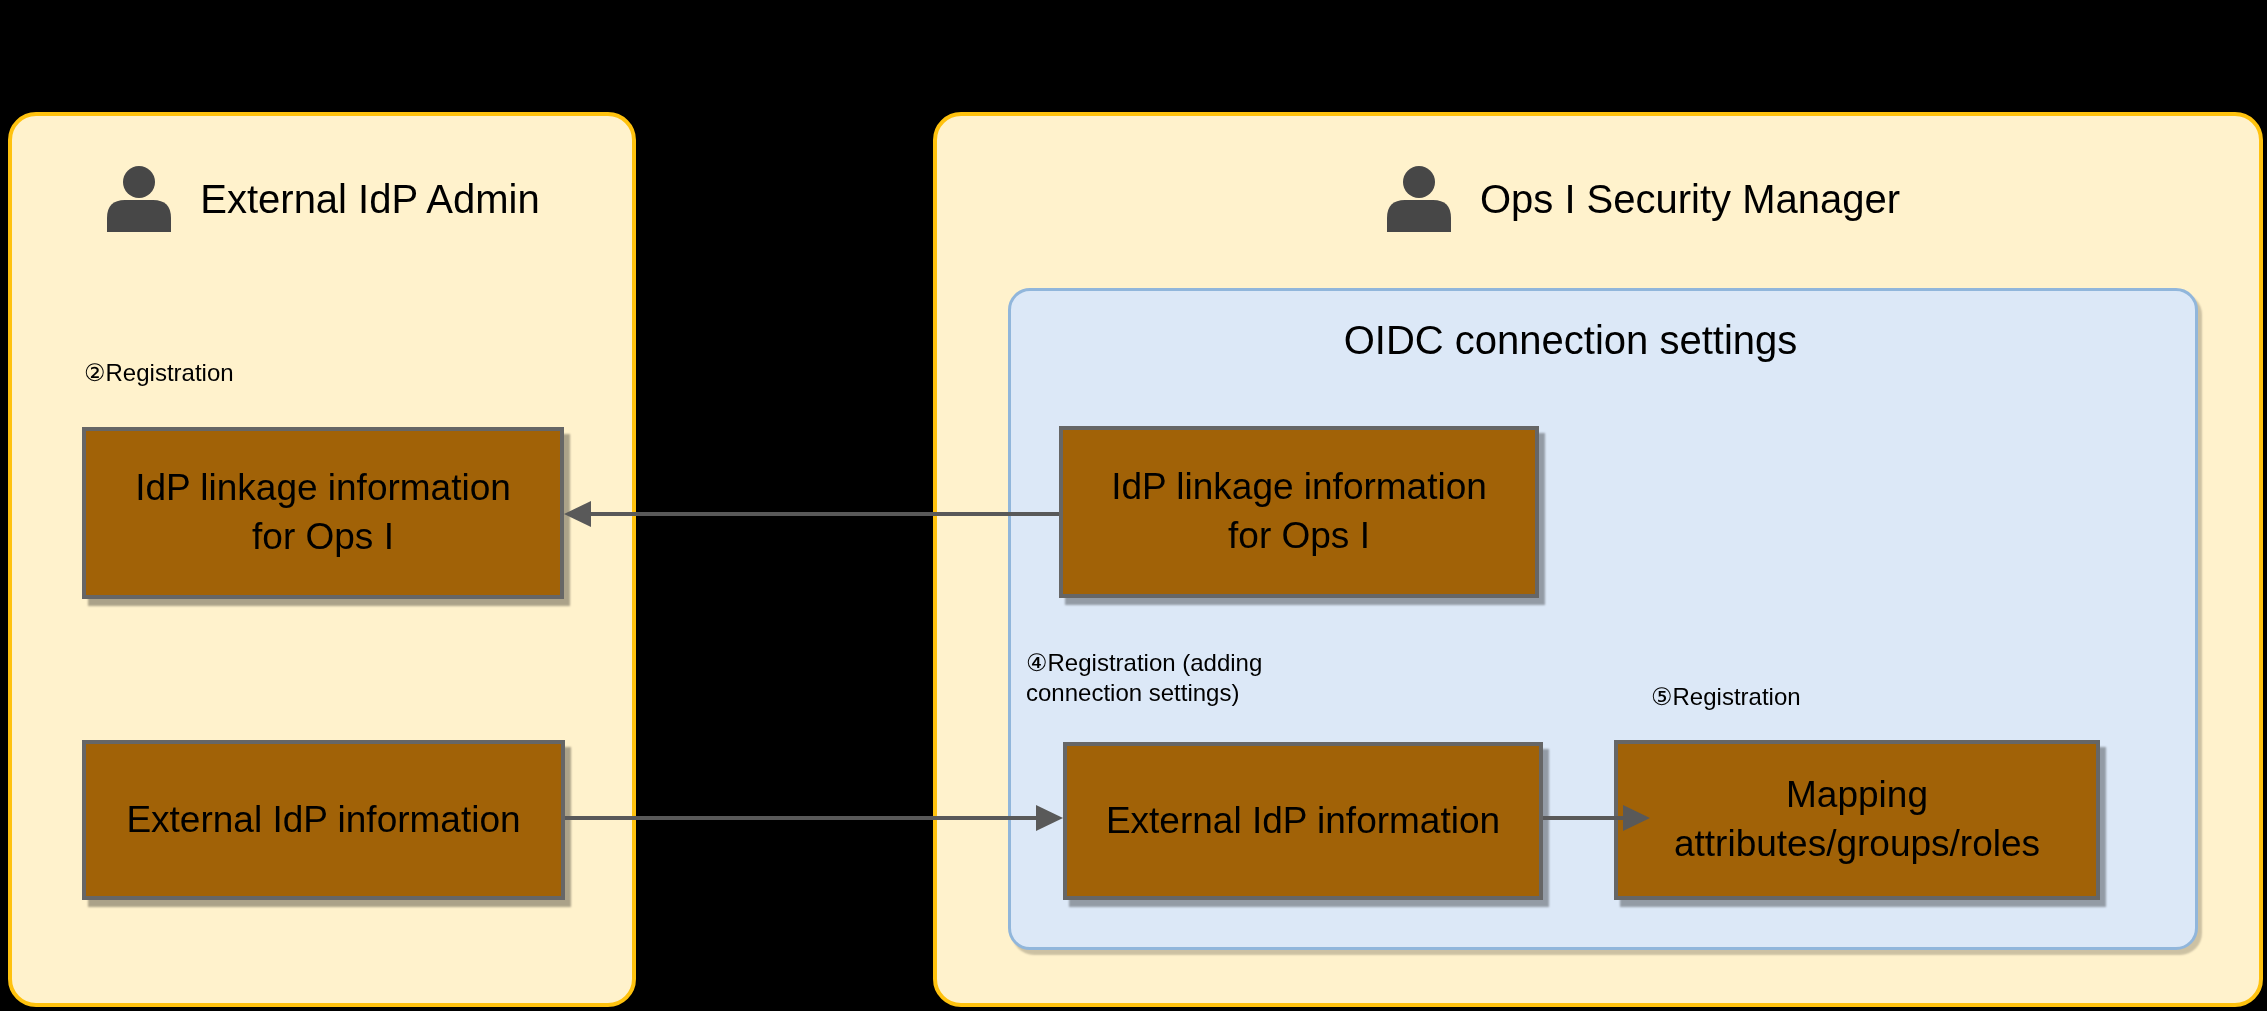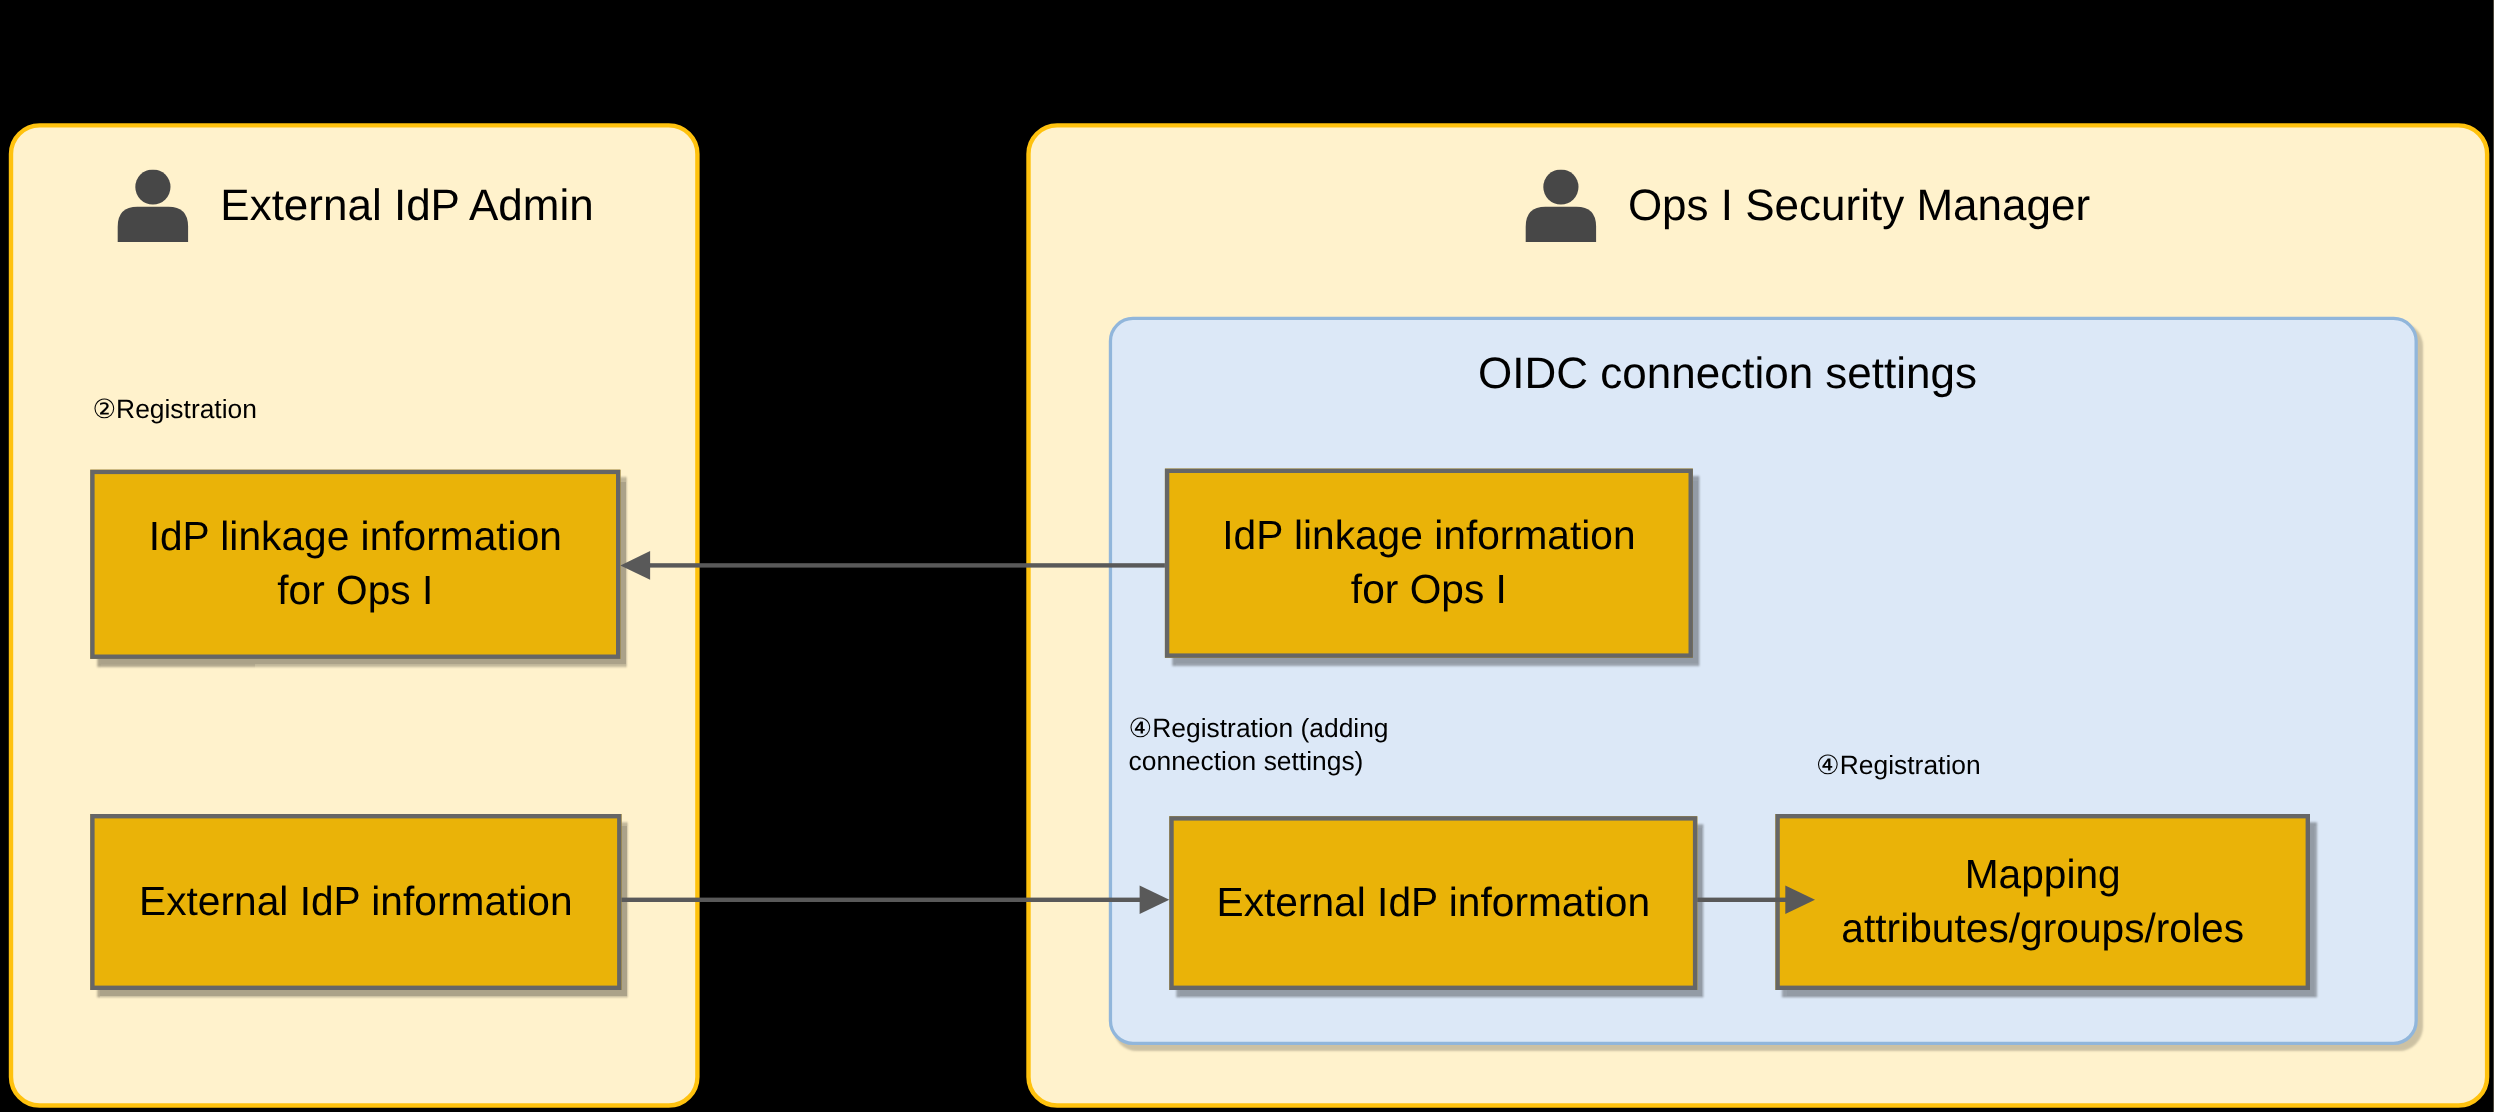--- a/index.html
+++ b/index.html
@@ -10,21 +10,21 @@
     color:#000000;
   }
   .panel{
     position:absolute;top:112px;height:895px;box-sizing:border-box;
     background:#FFF2CC;border:4px solid #FFC20E;border-radius:28px;
   }
   #left-panel{left:8px;width:628px;}
   #right-panel{left:933px;width:1330px;}
 
   .panel-header{
-    position:absolute;top:144px;height:86px;
+    position:absolute;top:156px;height:86px;
     display:flex;align-items:center;justify-content:center;gap:26px;
     font-size:40px;
   }
   #left-header{left:8px;width:628px;}
   #right-header{left:933px;width:1330px;padding-left:44px;}
   .person-icon{width:70px;height:66px;flex:0 0 auto;}
   .person-icon svg{display:block;width:100%;height:100%;}
 
   .group{
     position:absolute;left:1008px;top:288px;width:1190px;height:662px;
@@ -38,21 +38,21 @@
 
   .step-label{
     position:absolute;font-size:24px;line-height:1.24;white-space:pre-line;
   }
   #step2-label{left:84px;top:358px;}
   #step4-label{left:1026px;top:648px;}
   #step5-label{left:1651px;top:682px;}
 
   .node{
     position:absolute;box-sizing:border-box;
-    background:#eab308;border:4px solid #666666;
+    background:#a16207;border:4px solid #666666;
     box-shadow:6px 7px 2px rgba(0,0,0,0.33);
     display:flex;align-items:center;justify-content:center;
     text-align:center;font-size:37px;line-height:1.32;white-space:pre-line;
   }
   #left-idp-linkage-box {left:82px;  top:427px;width:482px;height:172px;}
   #left-external-idp-box{left:82px;  top:740px;width:483px;height:160px;}
   #right-idp-linkage-box{left:1059px;top:426px;width:480px;height:172px;}
   #right-external-idp-box{left:1063px;top:742px;width:480px;height:158px;}
   #mapping-box          {left:1614px;top:740px;width:486px;height:160px;}
 
@@ -95,21 +95,21 @@
       <circle cx="35" cy="16" r="16" fill="#474747"></circle>
       <path d="M3 66 V52 Q3 34 21 34 H49 Q67 34 67 52 V66 Z" fill="#474747"></path>
     </svg>
   </span>
   <span>Ops I Security Manager</span>
 </div>
 
 <div class="step-label" id="step2-label">②Registration</div>
 <div class="step-label" id="step4-label">④Registration (adding
 connection settings)</div>
-<div class="step-label" id="step5-label">④Registration</div>
+<div class="step-label" id="step5-label">⑤Registration</div>
 
 <div class="node" id="left-idp-linkage-box">IdP linkage information
 for Ops I</div>
 <div class="node" id="left-external-idp-box">External IdP information</div>
 <div class="node" id="right-idp-linkage-box">IdP linkage information
 for Ops I</div>
 <div class="node" id="right-external-idp-box">External IdP information</div>
 <div class="node" id="mapping-box">Mapping
 attributes/groups/roles</div>
 

